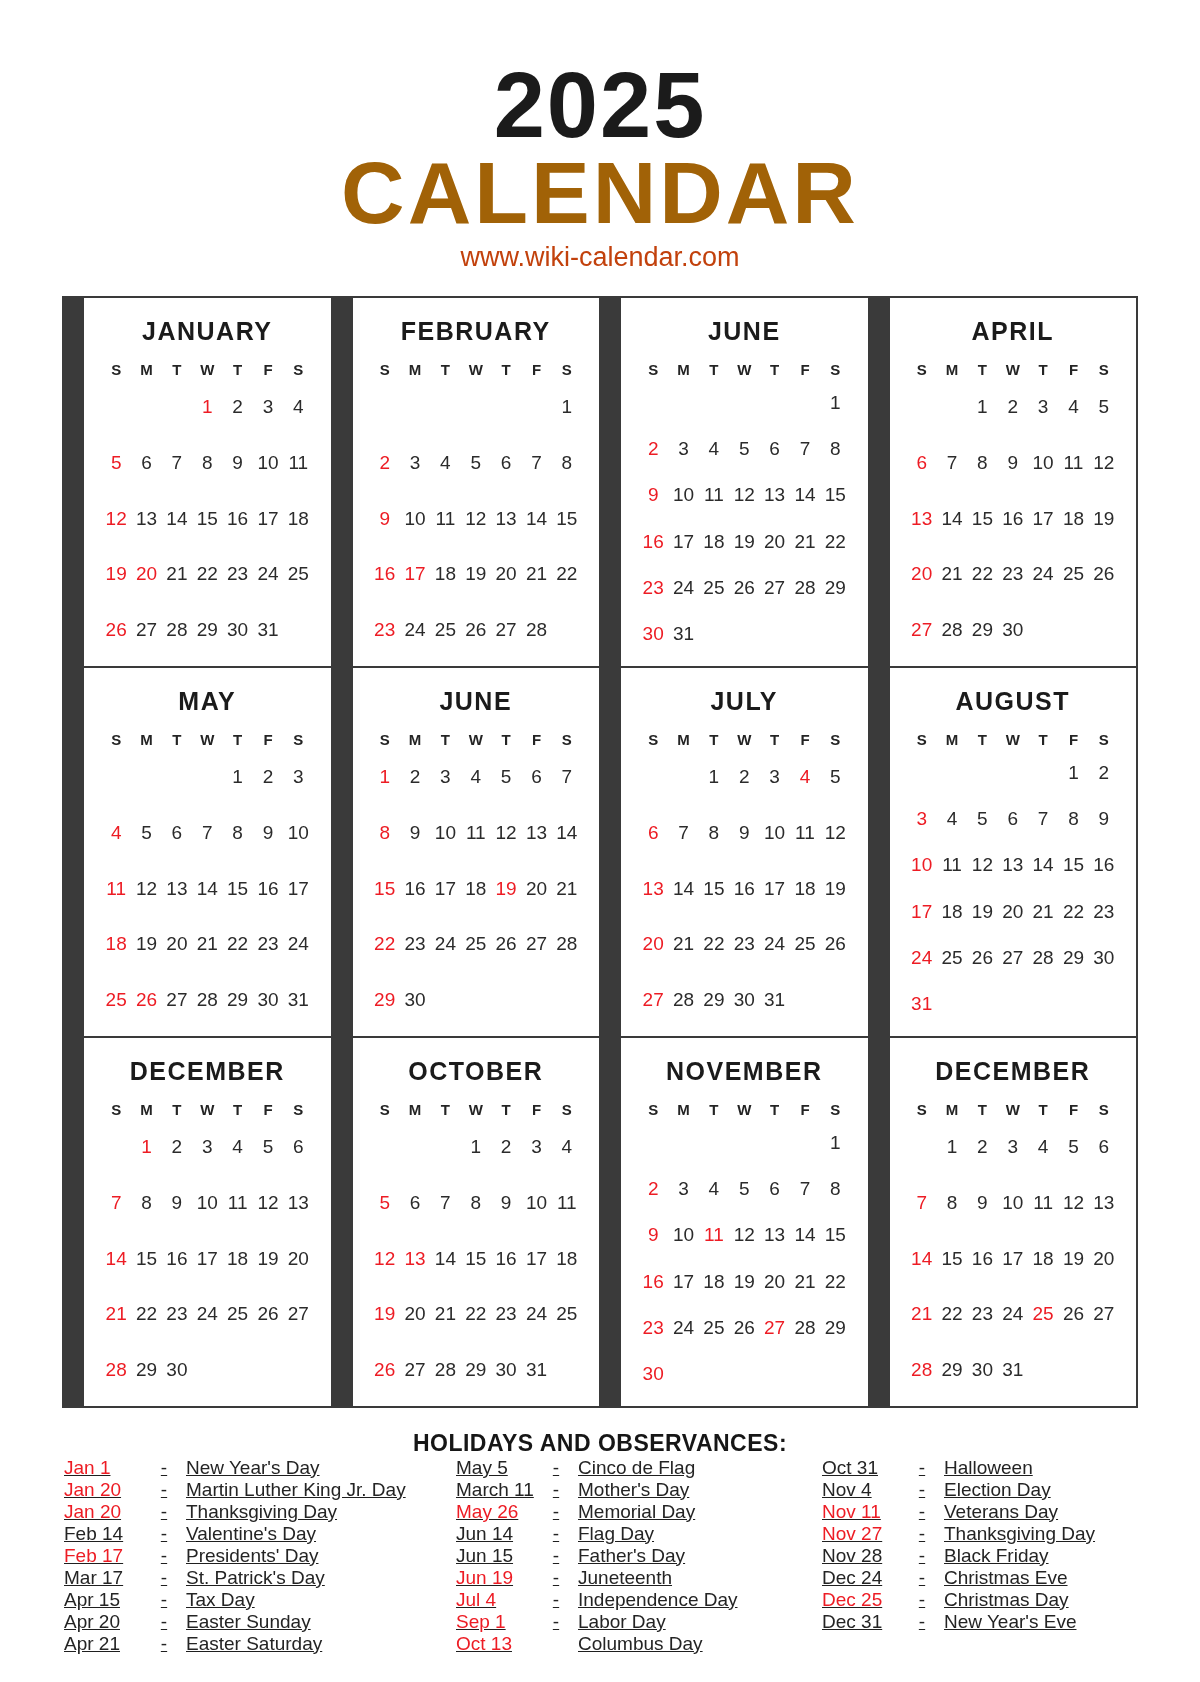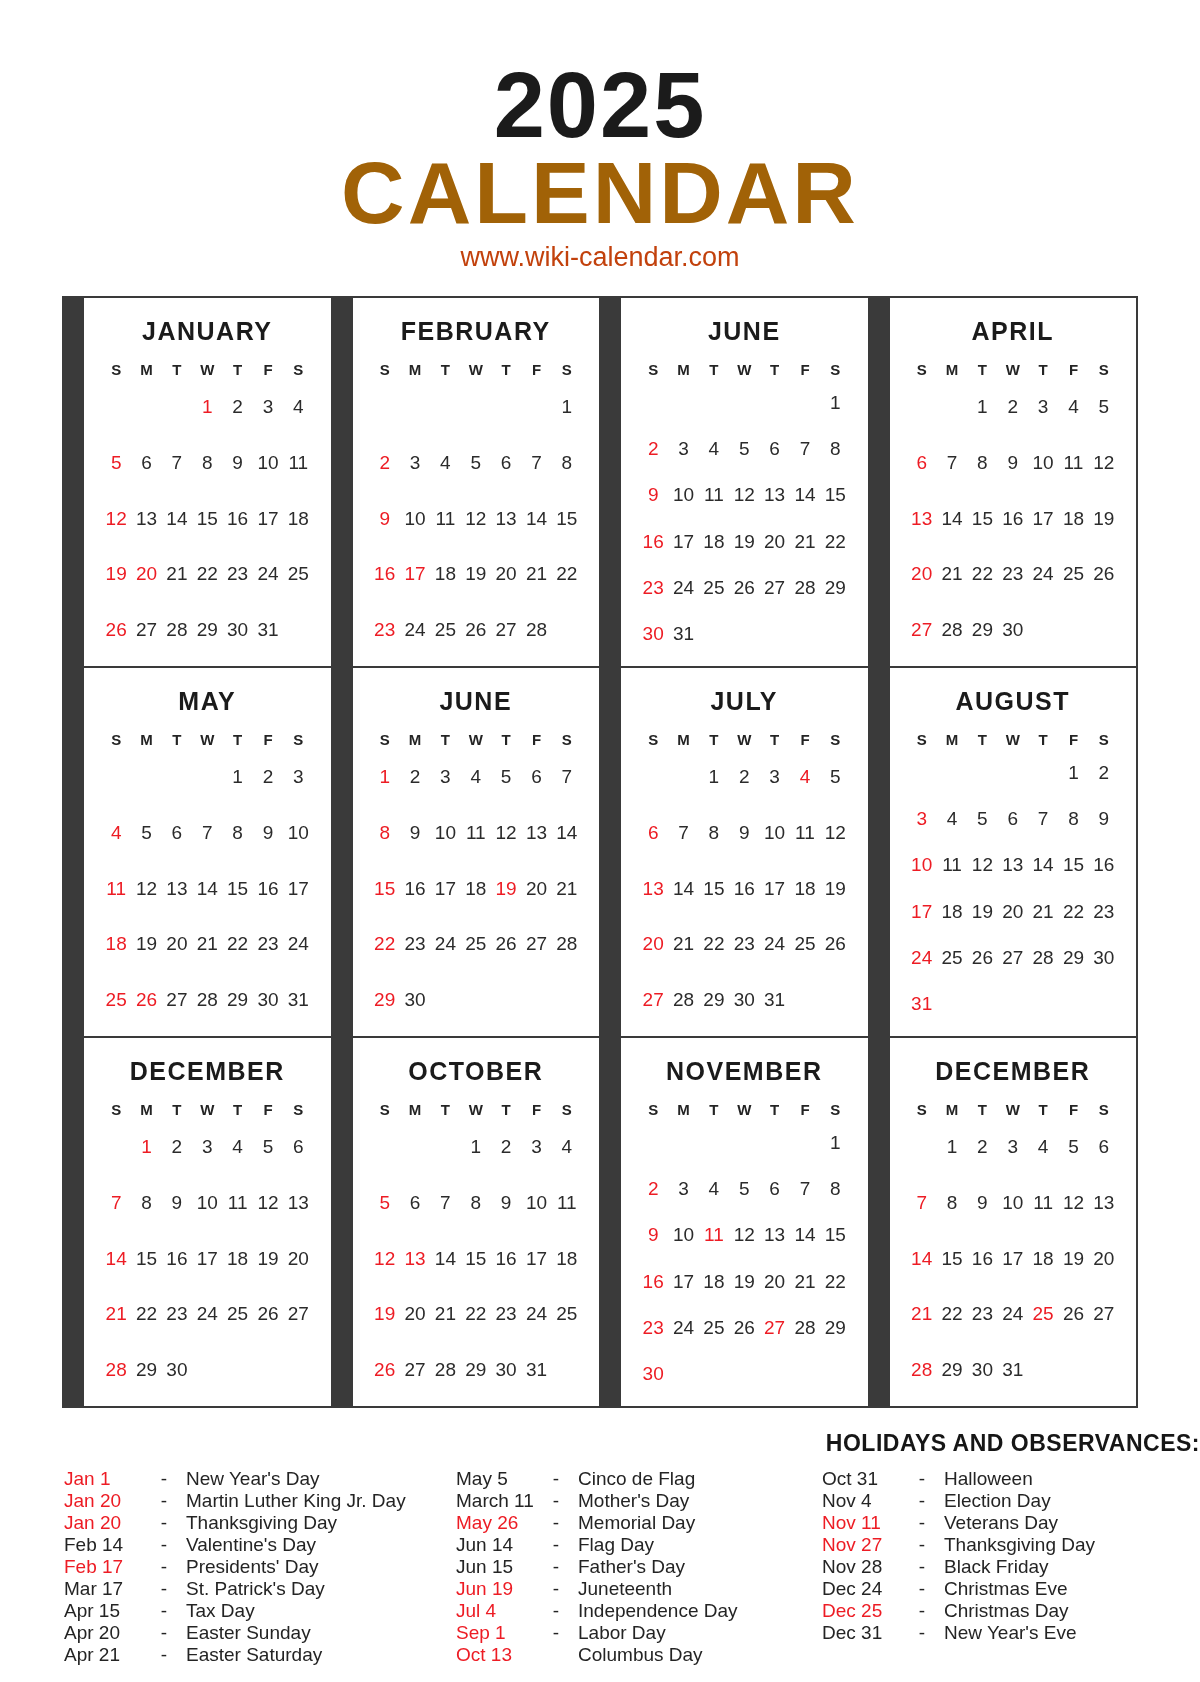--- a/index.html
+++ b/index.html
@@ -51,24 +51,24 @@
   .dates { flex: 1; display: flex; flex-direction: column; margin-top: 2px; padding: 0 7px; }
   .date-row {
     flex: 1; display: grid; grid-template-columns: repeat(7, 1fr);
     align-items: center;
   }
   .date-cell { text-align: center; font-size: 19px; color: #2b2b2b; }
 
   
   .holidays { margin-top: 22px; }
   .holidays-title {
-    margin: 0; text-align: right;
+    margin: 0; text-align: center;
     font-size: 23px; font-weight: 700; letter-spacing: 0.5px; color: #161616;
   }
-  .holiday-cols { display: flex; margin-top: 11px; padding-left: 64px; padding-right: 36px; }
+  .holiday-cols { display: flex; padding-left: 64px; padding-right: 36px; text-decoration: underline; }
   .holiday-col { box-sizing: border-box; }
   .holiday-col:nth-child(1) { width: 392px; }
   .holiday-col:nth-child(2) { width: 366px; }
   .holiday-col:nth-child(3) { flex: 1; }
   .holiday-row { display: flex; font-size: 19px; line-height: 22px; color: #242424; }
   .h-date { width: 78px; white-space: nowrap; }
   .h-dash { width: 44px; text-align: center; }
   .h-name { flex: 1; white-space: nowrap; }
 
   .red { color: #ed1c24; }

